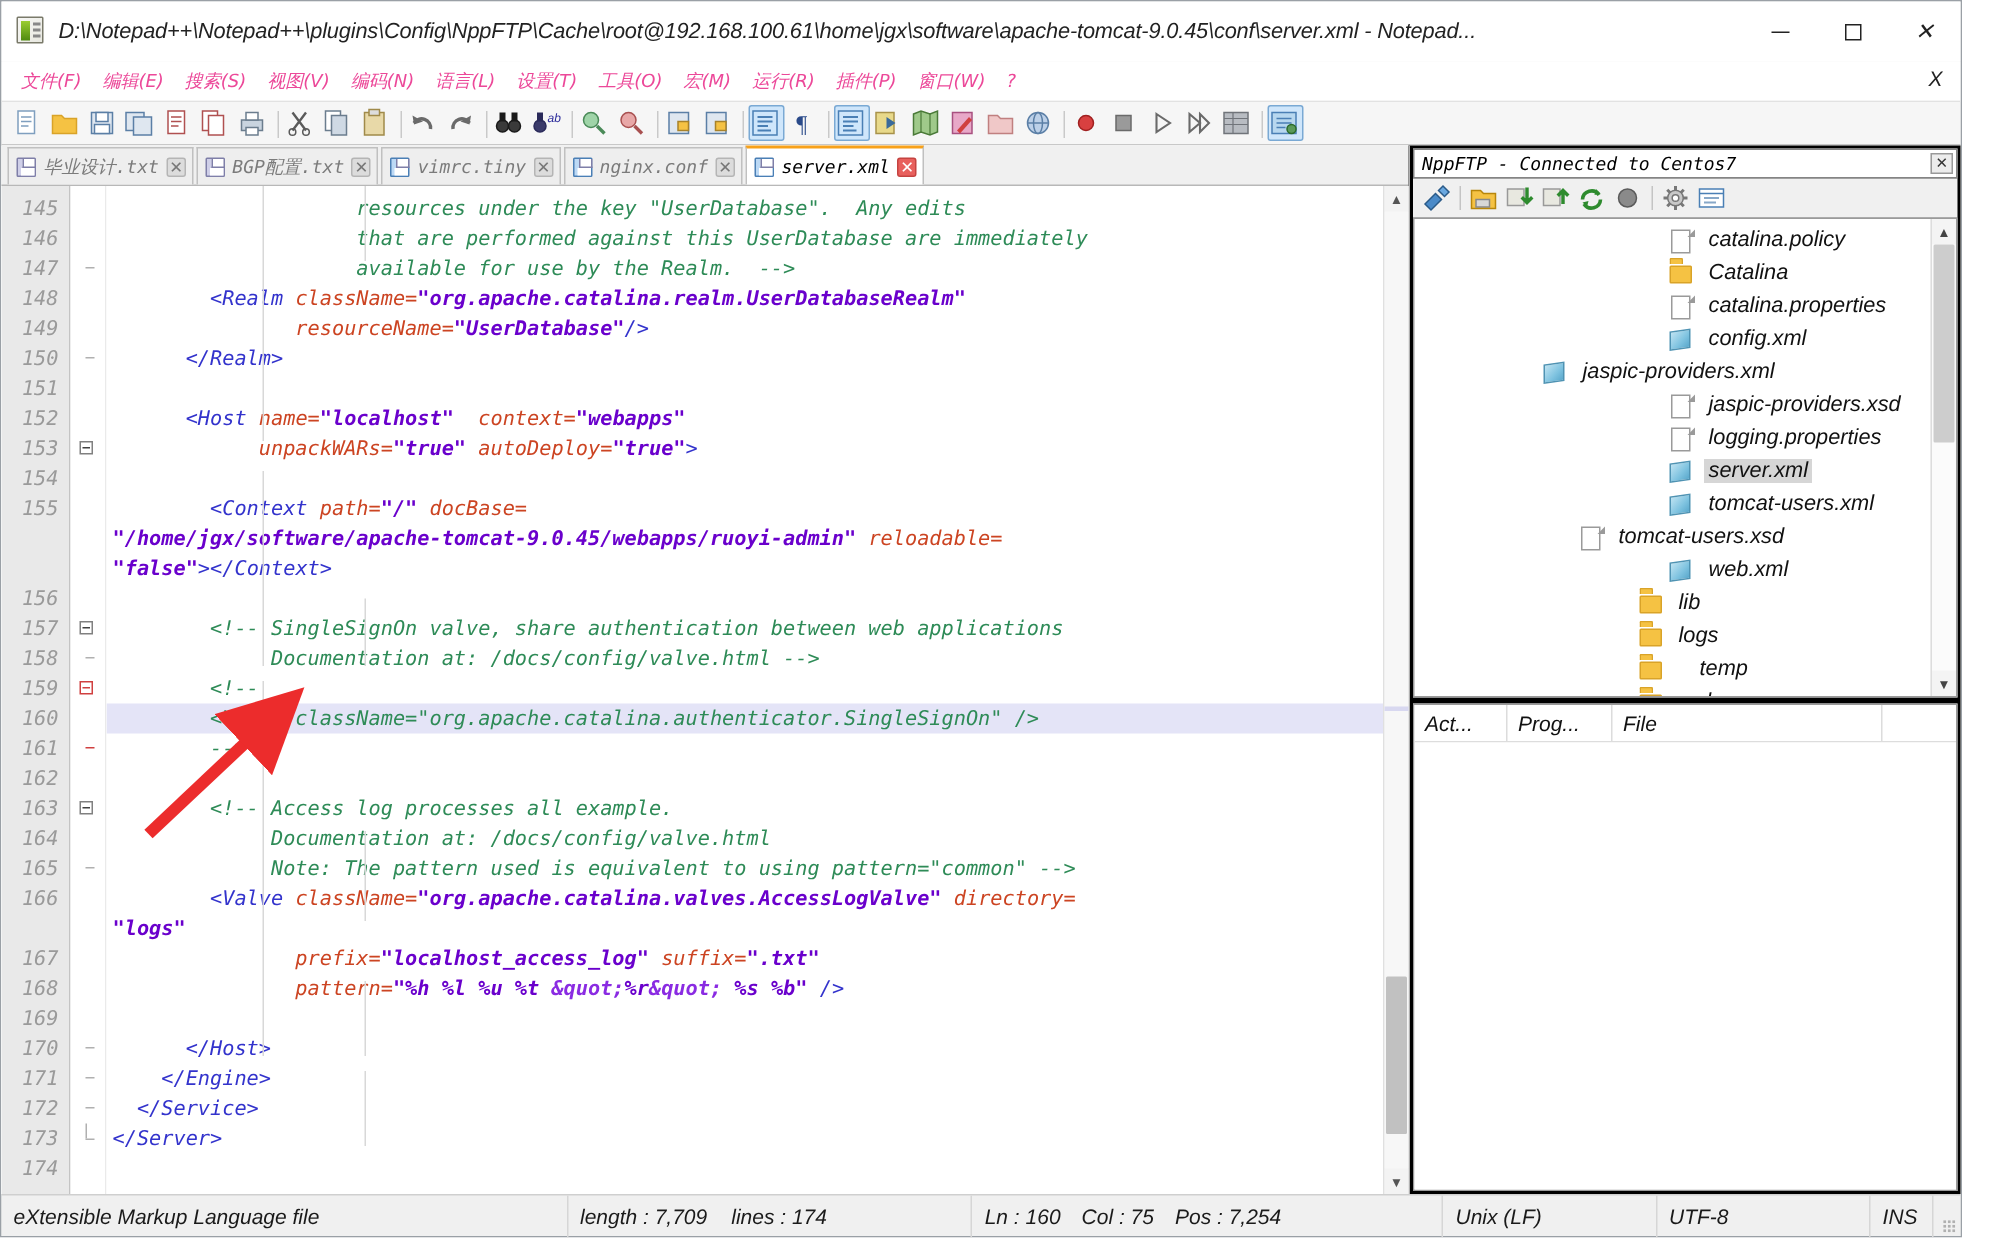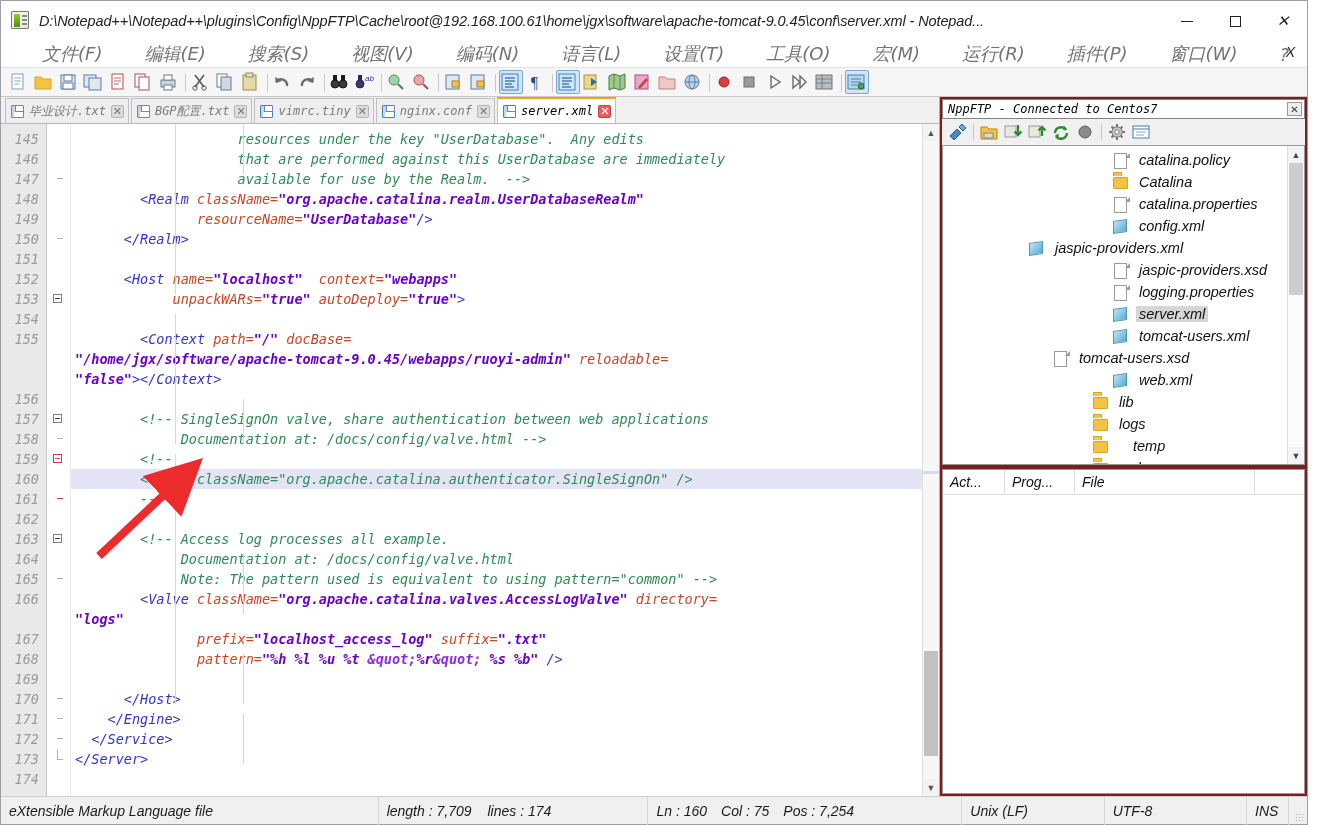--- a/index.html
+++ b/index.html
@@ -60,24 +60,23 @@
   
   .menubar {
     height: 26px; min-height: 26px;
     display: flex; align-items: center;
     background: #ffffff;
     padding-left: 6px;
     border-bottom: none;
     position: relative;
   }
   .menu-item {
-    font-size: 18px; color: #737373;
+    font-size: 12px; color: #ec4899;
     padding: 3px 7px; white-space: nowrap;
     font-family: "DejaVu Sans", sans-serif;
-    margin-left: 28px;
   }
   .menu-close-x {
     position: absolute; right: 12px; top: 3px;
     font-size: 14px; color: #222;
   }
 
   
   .toolbar {
     height: 30px; min-height: 30px;
     display: flex; align-items: center;
@@ -238,21 +237,21 @@
     position:absolute; left:0; width:17px; height:3px; background:#d8d8f0;
   }
 
   
   .red-arrow { position:absolute; pointer-events:none; z-index: 30; }
 
   
   .ftp-pane {
     flex: 1 1 auto; min-width:0;
     display: flex; flex-direction: column;
-    background: #7f1d1d;
+    background: #000000;
     border-left: 1px solid #b0b0b0;
     padding: 2px 2px 0 2px;
   }
   .ftp-title {
     height: 20px; min-height:20px;
     display: flex; align-items: center;
     background: #ffffff;
     border: 1px solid #848484;
     font-family: "DejaVu Sans Mono", monospace;
     font-size: 12px; color:#000;

